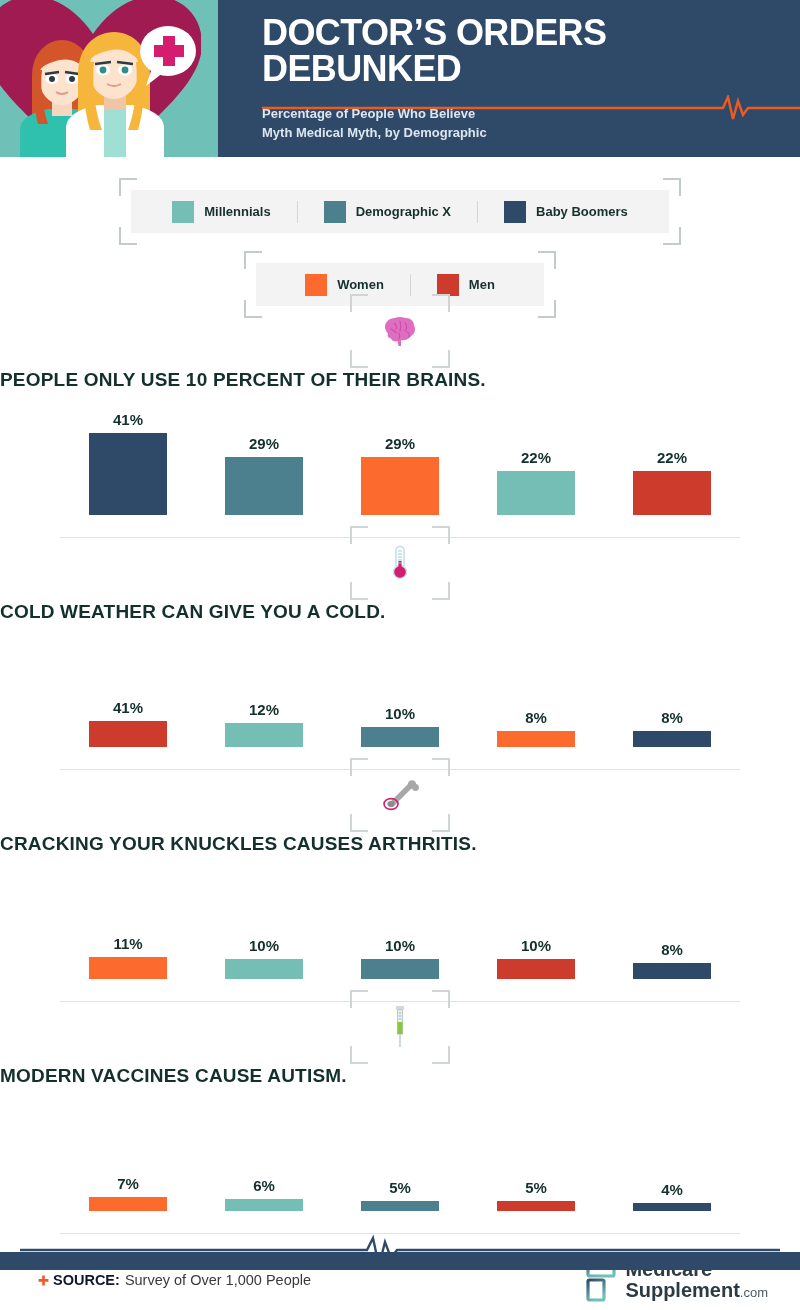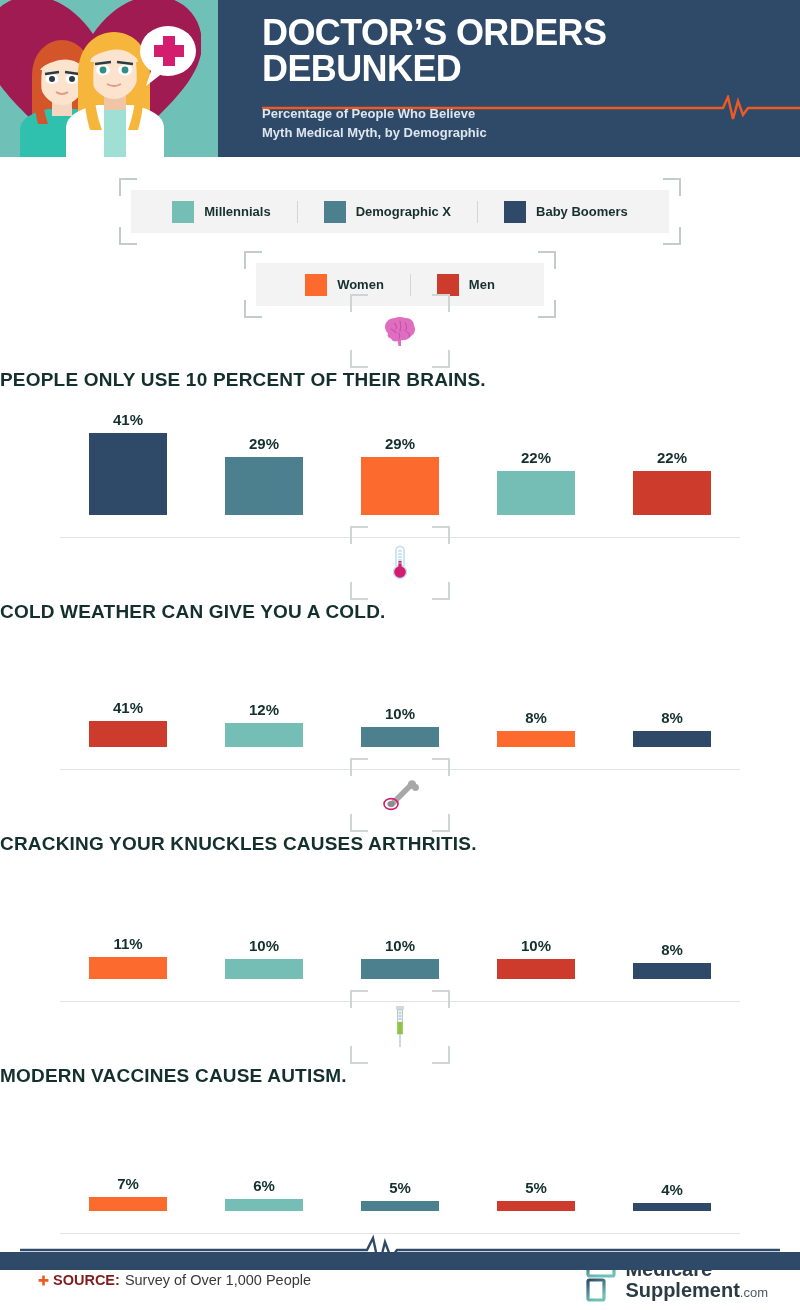--- a/index.html
+++ b/index.html
@@ -86,21 +86,21 @@
   .bar-rect { width:78px; }
   .divider { width:680px; height:1px; background:#e2e2e2; margin:22px auto 0; }
 
   
   .footer { position:relative; width:800px; }
   .foot-rule-wrap { position:relative; width:760px; height:36px; margin:0 auto; }
   .source {
     position:absolute; left:38px; top:38px; font-size:14.5px; color:#3a3a3a;
     display:flex; align-items:center;
   }
-  .source-tag { color:#7f1d1d; font-weight:bold; margin-right:5px; display:flex; align-items:center;}
+  .source-tag { color:#0f172a; font-weight:bold; margin-right:5px; display:flex; align-items:center;}
   .cross-mini { margin-right:4px; }
   .brandlogo { position:absolute; right:32px; top:24px; display:flex; align-items:center; }
   .brand-text { margin-left:7px; line-height:1.03; }
   .brand-l1 { font-size:20px; font-weight:bold; color:#2b3b44; }
   .brand-l2 { font-size:20px; font-weight:bold; color:#2b3b44; }
   .brand-dot { font-size:13px; font-weight:normal; color:#4a5a63; }
   .footer-band { position:absolute; left:0; bottom:0; width:800px; height:18px; background:#2f4a68; }
 </style>
 </head>
 <body>

